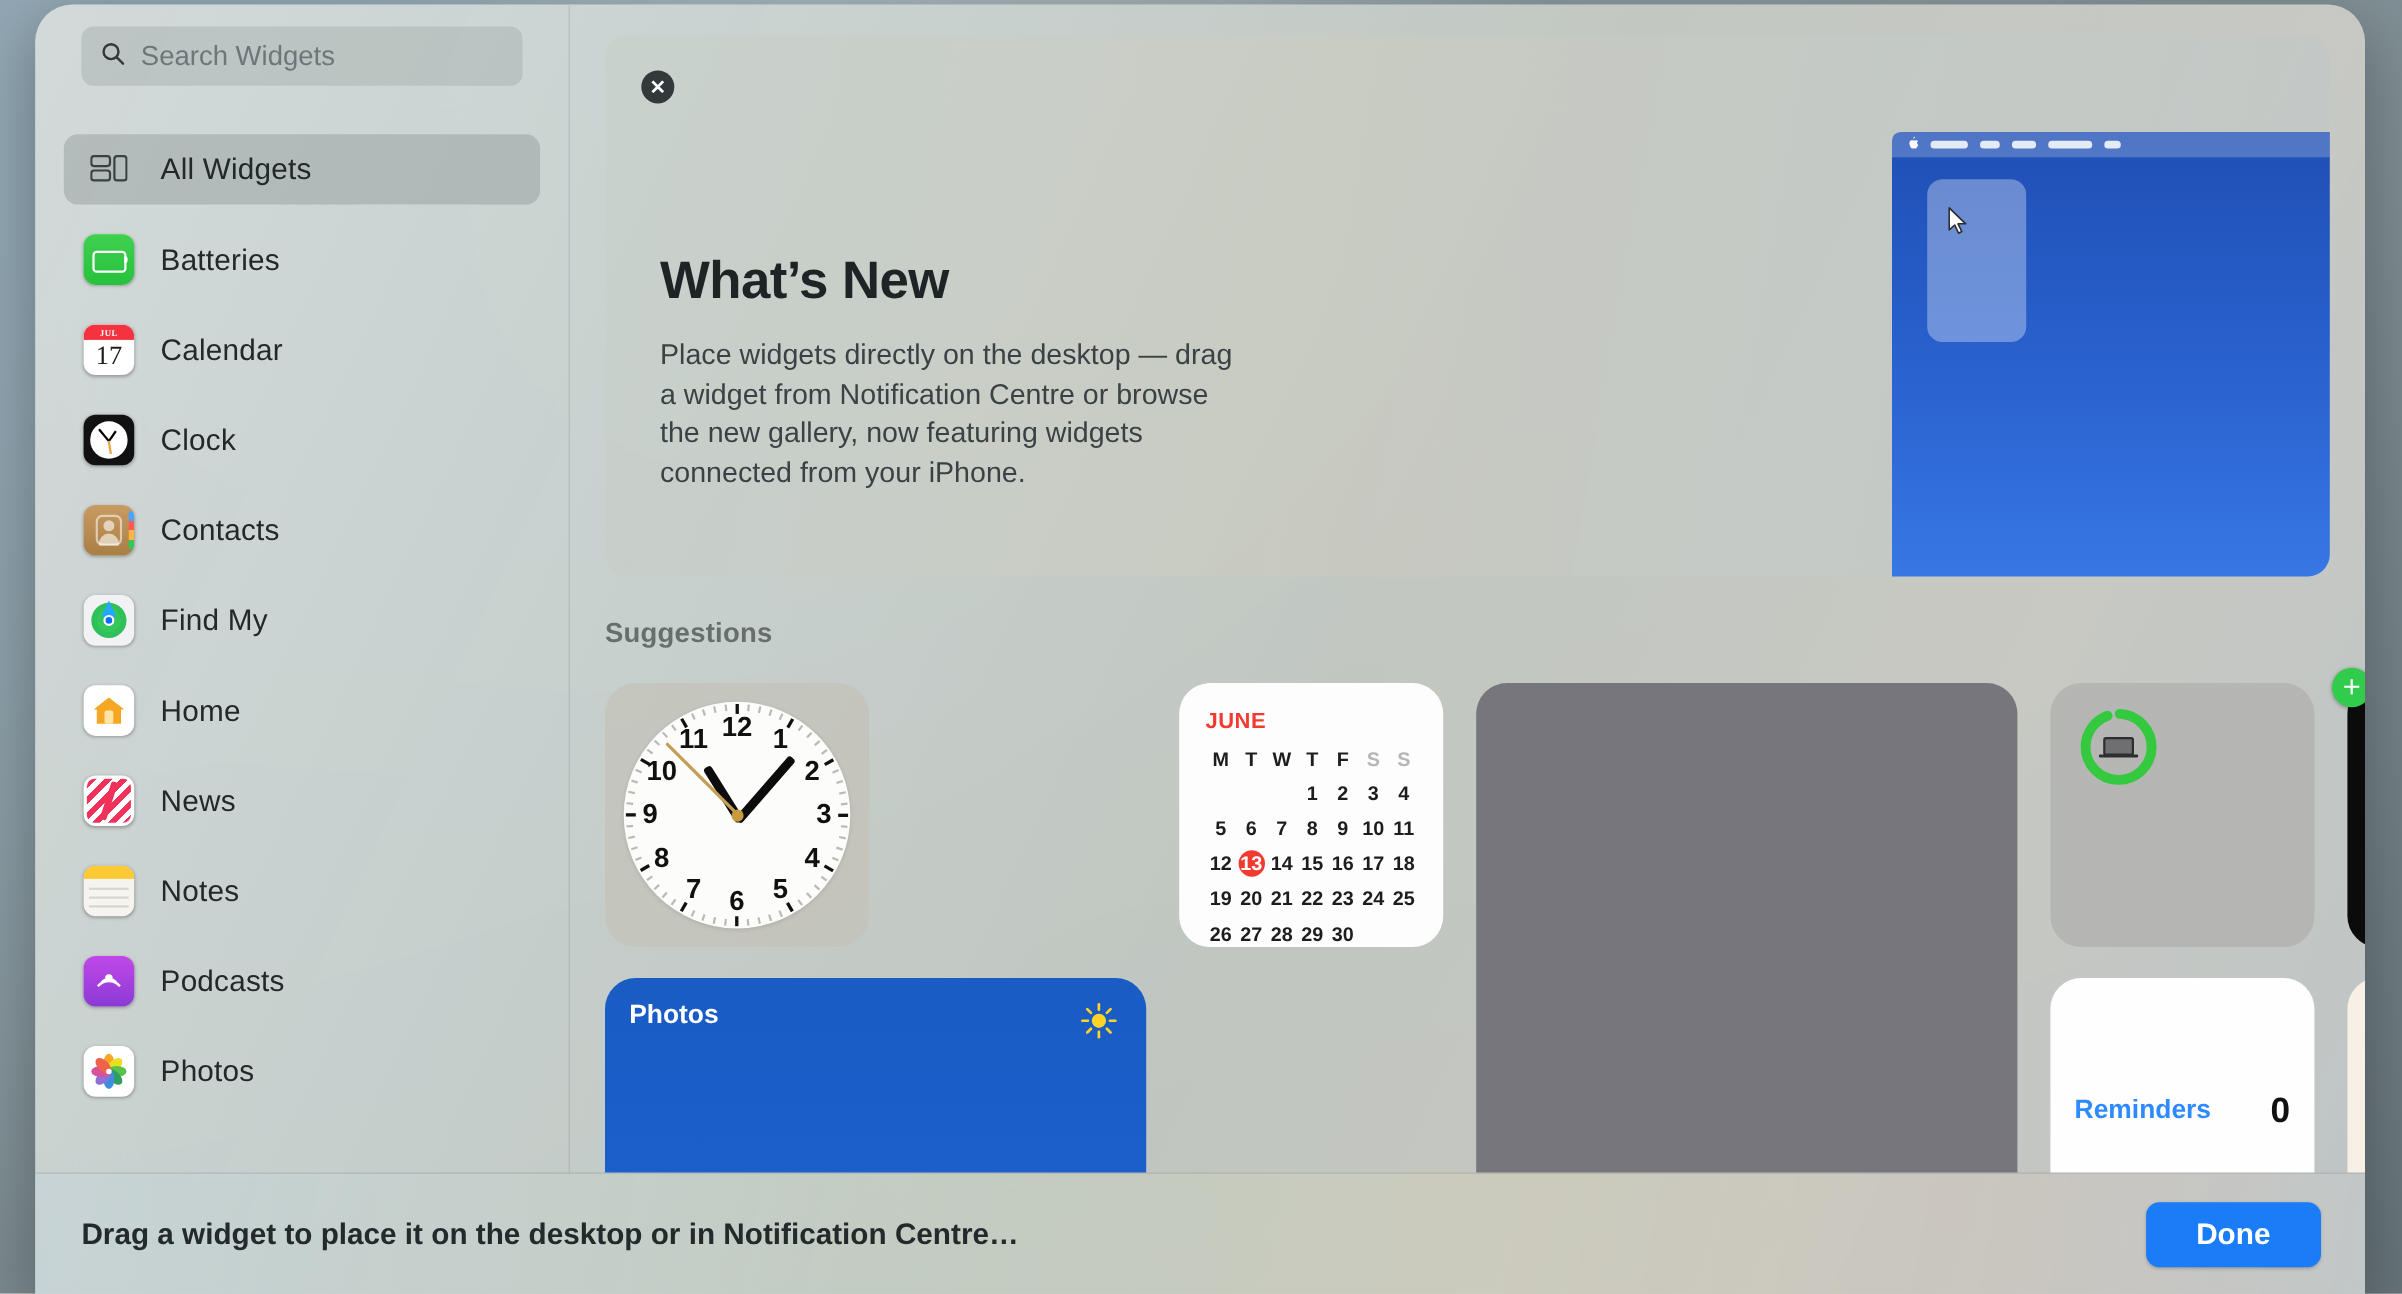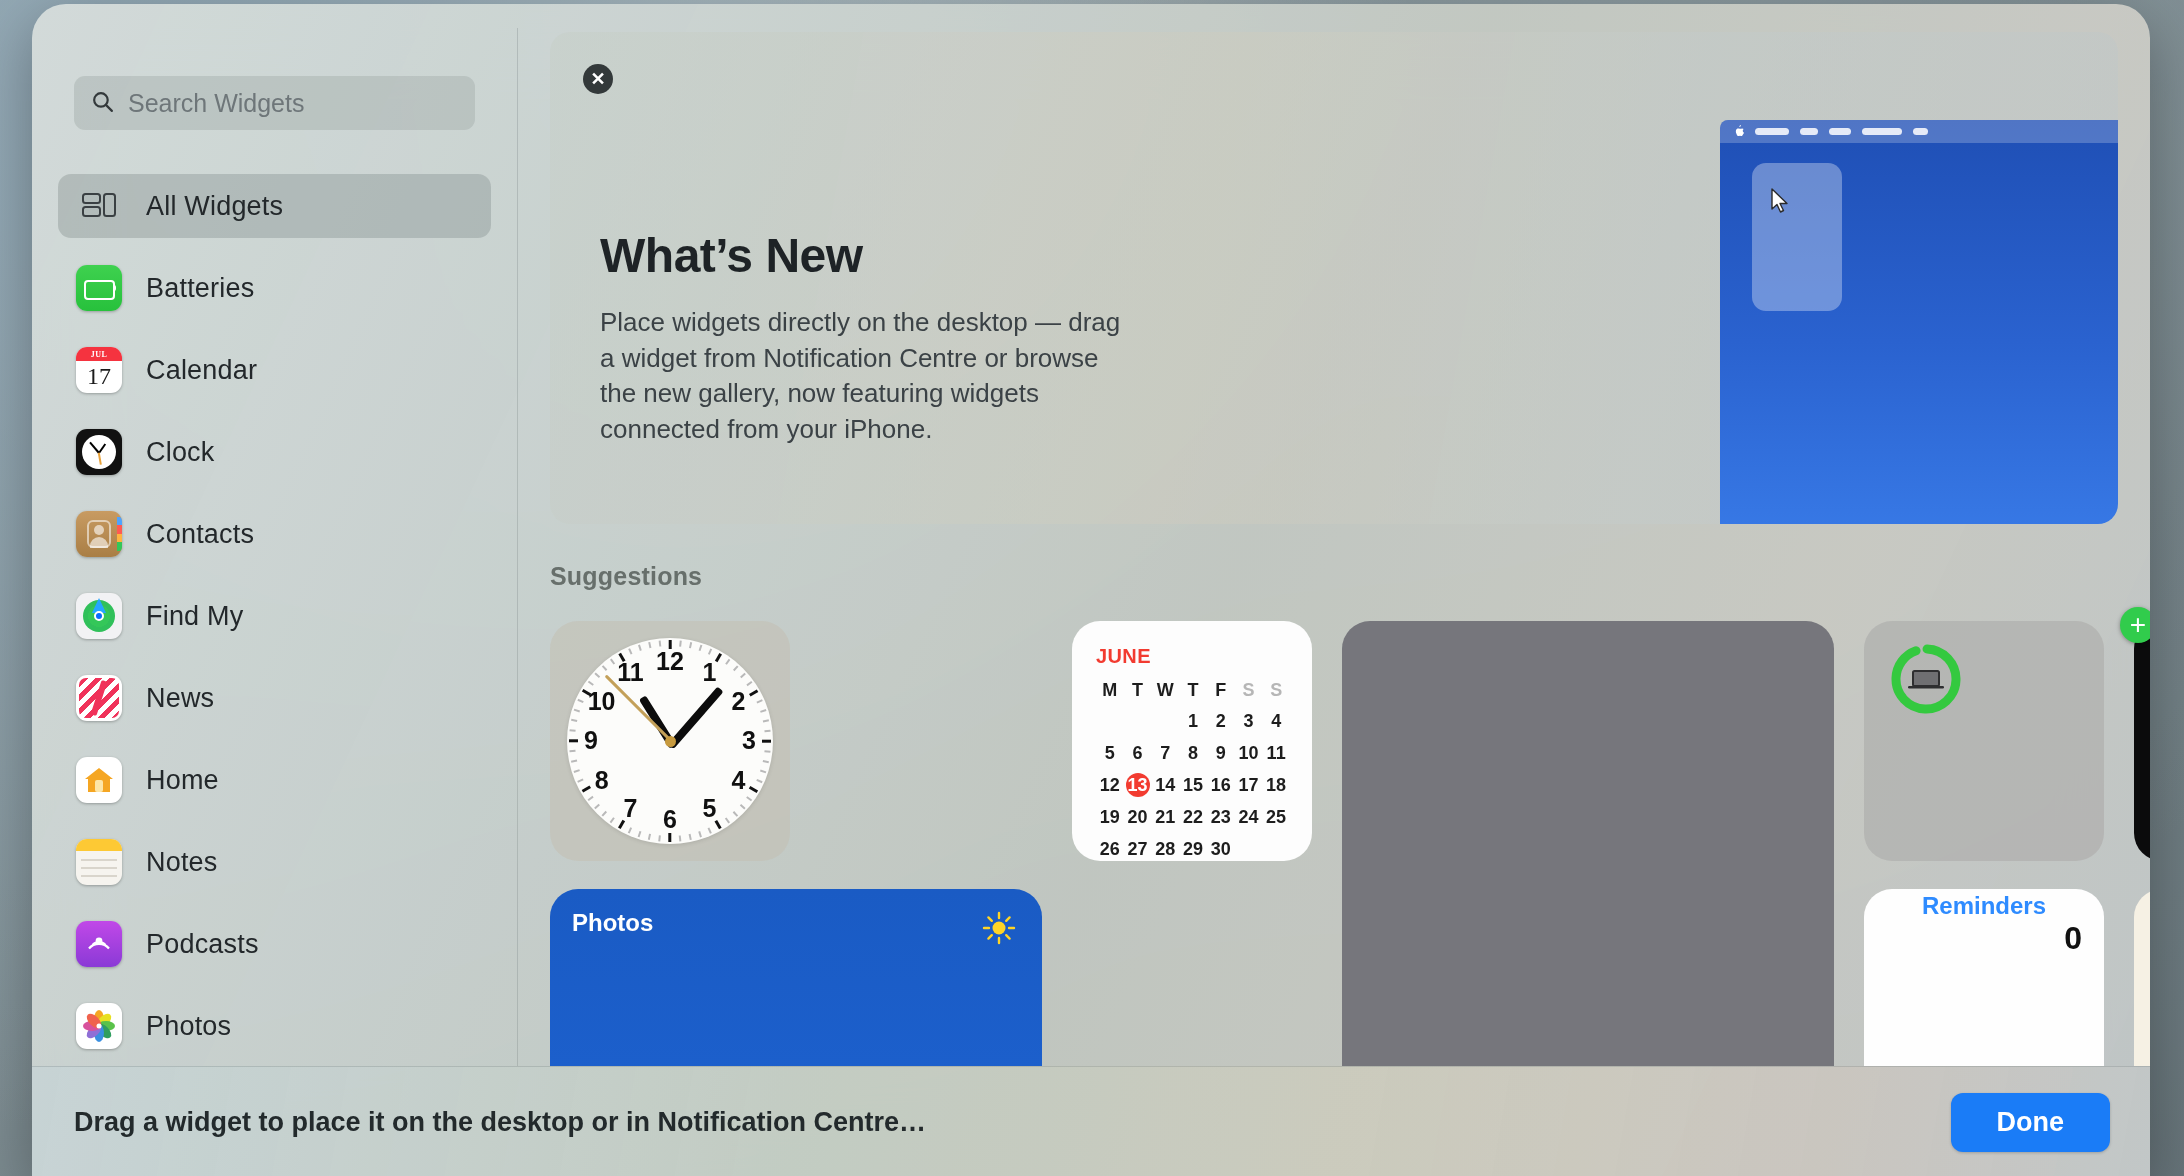--- a/index.html
+++ b/index.html
@@ -32,24 +32,23 @@
     overflow: hidden;
     display: flex;
     flex-direction: column;
   }
   #body-row { display: flex; flex: 1; min-height: 0; }
 
   
   #sidebar {
     width: 486px;
     flex: 0 0 486px;
-    padding: 48px 0 0 0;
+    padding: 20px 0 0 0;
     border-right: 1px solid rgba(120,130,130,.30);
     position: relative;
-    margin-top: 24px;
   }
   #search-wrap {
     margin: 0 42px 44px 42px;
     height: 54px;
     border-radius: 11px;
     background: rgba(155,165,162,.38);
     display: flex; align-items: center;
     padding: 0 16px;
     gap: 13px;
   }
@@ -292,21 +291,21 @@
 
   
   .w-weather {
     background: linear-gradient(180deg,#1a5bc4,#1f66d8);
     padding: 20px 22px; color:#fff; position:relative;
   }
   .wx-city { font-size:24px; font-weight:bold; }
   .wx-sun { position:absolute; right:26px; top:22px; }
 
   
-  .w-rem { background:#fefefe; padding: 3px 22px; display:flex; align-items:center;flex-direction:column; }
+  .w-rem { background:#fefefe; padding: 3px 22px; display:flex; align-items:center; }
   .rem-title { color:#2e8bff; font-size:24px; font-weight:bold; }
   .rem-count { margin-left:auto; color:#111; font-size:32px; font-weight:bold; }
 
   
   .w-cream { background:#f6f1e4; }
 
   
   #bottom-bar {
     height: 112px; flex: 0 0 112px;
     border-top: 1px solid rgba(120,130,130,.30);
@@ -399,35 +398,35 @@
           <span class="app-icon ic-findmy">
             <span class="radar">
                 <i class="beam"></i>
                 <i class="pin"></i>
               </span>
           </span>
           <span class="side-label">Find My</span>
         </div>
 
         <div class="side-item">
-          <span class="app-icon ic-news">
-            <i class="stripes"></i>
-              <i class="nbar"></i>
-          </span>
-          <span class="side-label">News</span>
-        </div>
-
-        <div class="side-item">
           <span class="app-icon ic-home">
             <svg width="32" height="30" viewBox="0 0 32 30">
               <path d="M16 3 L30 14 L27 14 L27 27 L5 27 L5 14 L2 14 Z" fill="#f5a623"></path>
               <rect x="12" y="15" width="8" height="12" rx="2" fill="#fde6a8"></rect>
             </svg>
           </span>
           <span class="side-label">Home</span>
+        </div>
+
+        <div class="side-item">
+          <span class="app-icon ic-news">
+            <i class="stripes"></i>
+              <i class="nbar"></i>
+          </span>
+          <span class="side-label">News</span>
         </div>
 
         <div class="side-item">
           <span class="app-icon ic-notes">
             <i class="ntop"></i>
             <i class="nline" style="top:20px"></i>
               <i class="nline" style="top:28px"></i>
               <i class="nline" style="top:36px"></i>
           </span>
           <span class="side-label">Notes</span>

